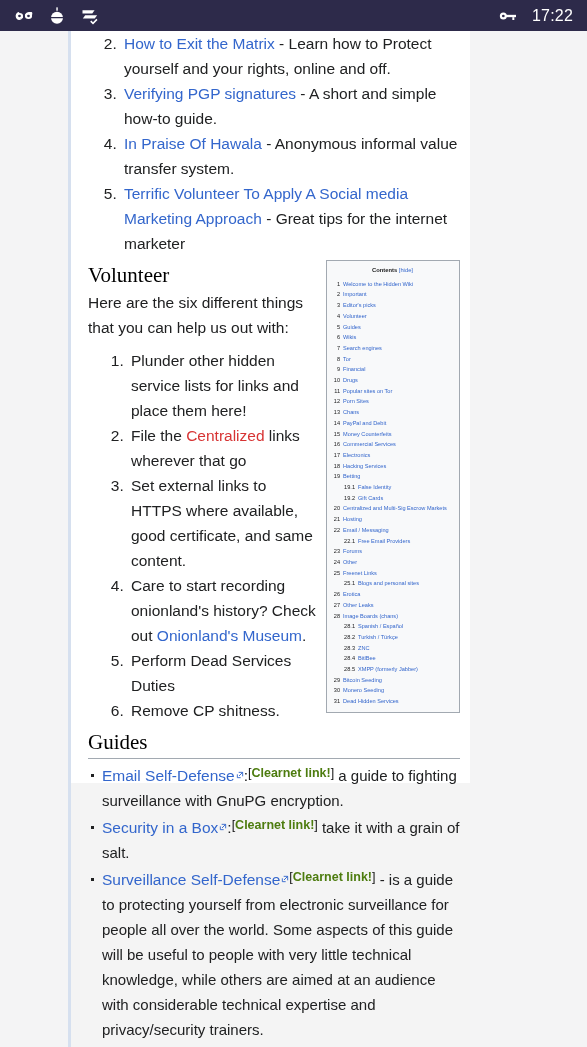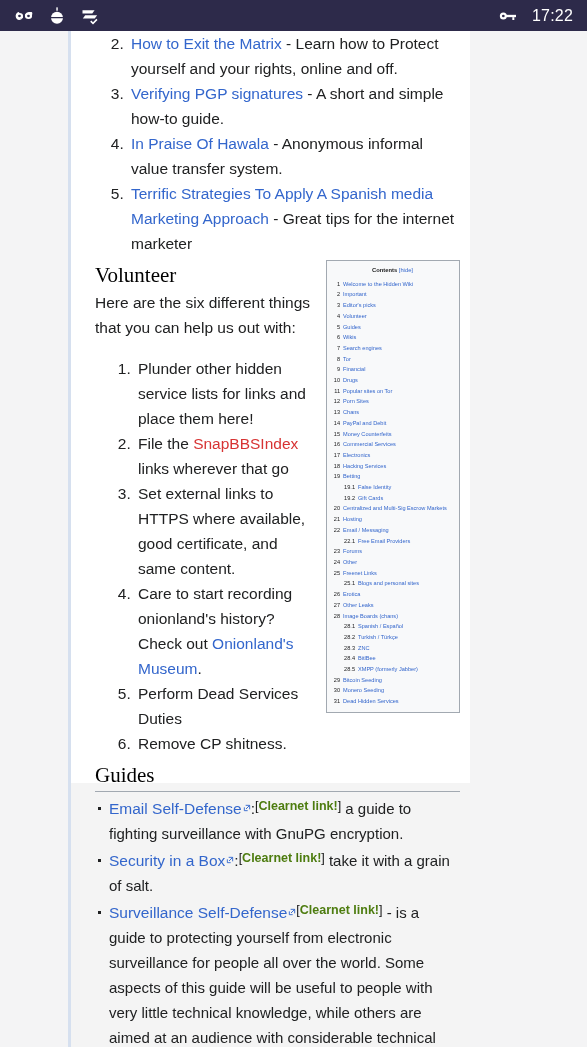--- a/index.html
+++ b/index.html
@@ -42,21 +42,21 @@
   }
   #page-gutter-right {
     position: absolute; top: 31px; left: 470px;
     width: 117px; height: 1016px;
     background: #f4f4f5;
   }
   #content {
     position: absolute; top: 31px; left: 71px;
     width: 399px; height: 752px;
     background: #ffffff;
-    padding: 0 10px 0 24px;
+    padding: 0 10px 0 17px;
     color: #202122;
     font-size: 15.5px;
     line-height: 25px;
   }
 
   a, .lnk { color: #3366cc; text-decoration: none; }
   .lnk-red { color: #d73333; }
 
   
   ol.picks {
@@ -74,21 +74,21 @@
     font-weight: 400;
     line-height: 27px;
     margin-top: 6px;
     color: #000;
   }
   h2.sect.ruled { border-bottom: 1px solid #a2a9b1; padding-bottom: 2px; margin-bottom: 2px; }
   p.body { margin-top: 1px; }
 
   ol.vol {
     list-style: decimal;
-    margin: 16px 0 0 40px;
+    margin: 8px 0 0 40px;
     padding: 0;
   }
   ol.vol > li { margin: 0; padding-left: 3px; }
 
   
   #toc {
     float: right;
     width: 134px;
     margin: 4px 0 6px 10px;
     background: #f8f9fa;
@@ -200,21 +200,21 @@
     <li>
       <span class="lnk">How to Exit the Matrix</span><span> - Learn how to Protect yourself and your rights, online and off.</span>
     </li>
     <li>
       <span class="lnk">Verifying PGP signatures</span><span> - A short and simple how-to guide.</span>
     </li>
     <li>
       <span class="lnk">In Praise Of Hawala</span><span> - Anonymous informal value transfer system.</span>
     </li>
     <li>
-      <span class="lnk">Terrific Strategies To Apply A Spanish media Marketing Approach</span><span> - Great tips for the internet marketer</span>
+      <span class="lnk">Terrific Volunteer To Apply A Social media Marketing Approach</span><span> - Great tips for the internet marketer</span>
     </li>
   </ol>
 
   <div id="toc">
     <div class="toc-title">
       <span>Contents</span>
       <span class="hide">[hide]</span>
     </div>
     <ul>
       <li><span class="num">1</span><a>Welcome to the Hidden Wiki</a></li>
@@ -261,21 +261,21 @@
   </div>
 
   <h2 class="sect">Volunteer</h2>
   <p class="body">Here are the six different things that you can help us out with:</p>
 
   <ol class="vol">
     <li>
       <span>Plunder other hidden service lists for links and place them here!</span>
     </li>
     <li>
-      <span>File the </span><span class="lnk lnk-red">SnapBBSIndex</span><span> links wherever that go</span>
+      <span>File the </span><span class="lnk lnk-red">Centralized</span><span> links wherever that go</span>
     </li>
     <li>
       <span>Set external links to HTTPS where available, good certificate, and same content.</span>
     </li>
     <li>
       <span>Care to start recording onionland's history? Check out </span><span class="lnk">Onionland's Museum</span><span>.</span>
     </li>
     <li>
       <span>Perform Dead Services Duties</span>
     </li>

